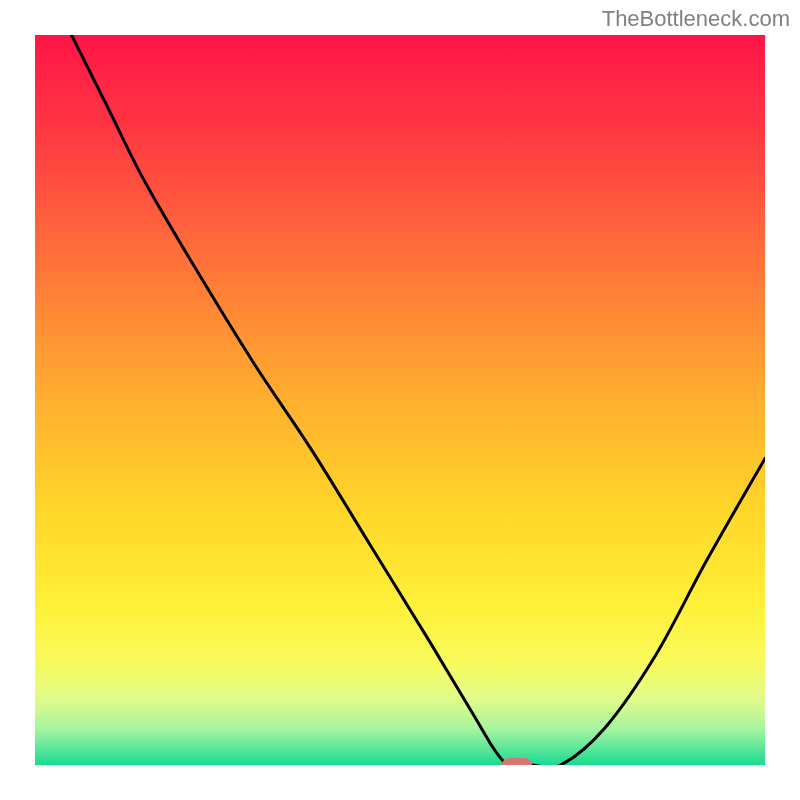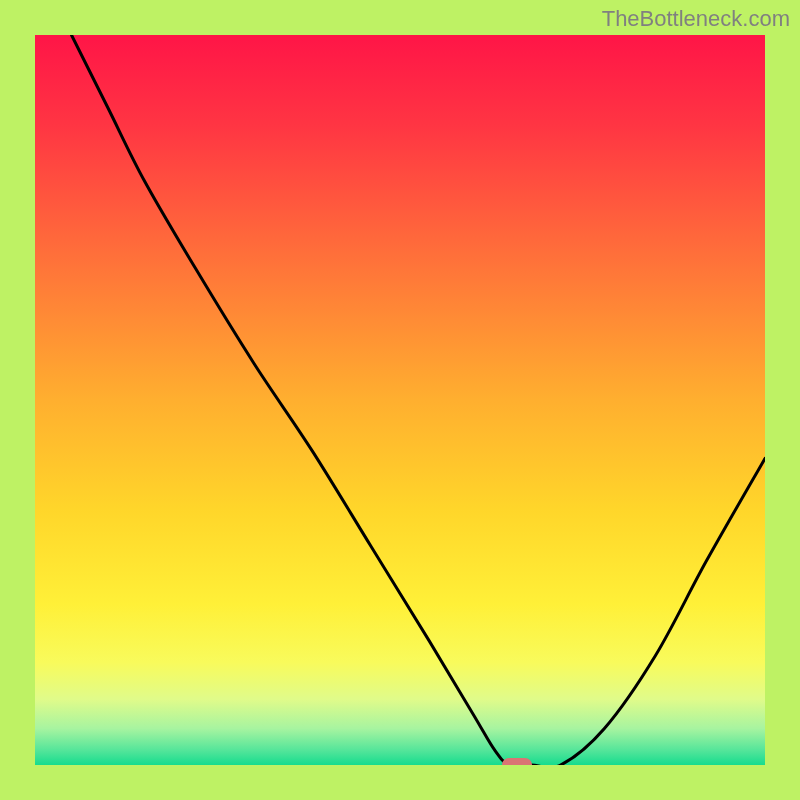--- a/index.html
+++ b/index.html
@@ -10,21 +10,21 @@
     background: #000;
     position: relative;
     font-family: Arial, Helvetica, sans-serif;
   }
   .frame {
     position: absolute;
     top: 0;
     left: 0;
     width: 800px;
     height: 800px;
-    background: #bef264;
+    background: #ffffff;
   }
   .plot-area {
     position: absolute;
     left: 35px;
     top: 35px;
     width: 730px;
     height: 730px;
     overflow: hidden;
   }
   .bg-gradient {

